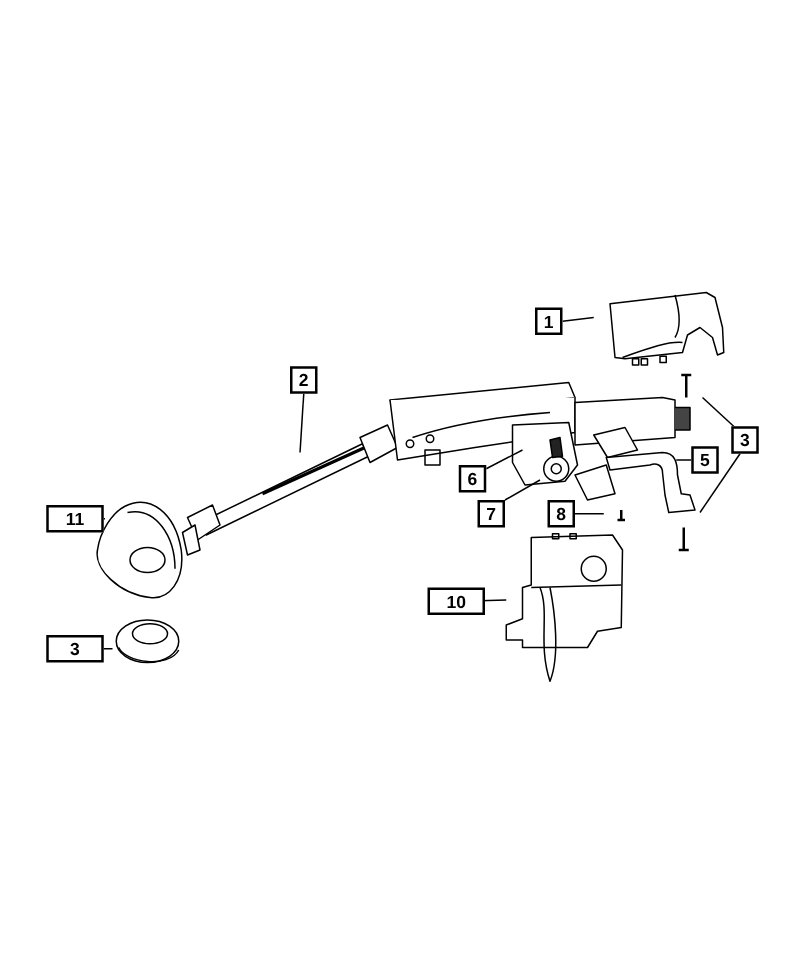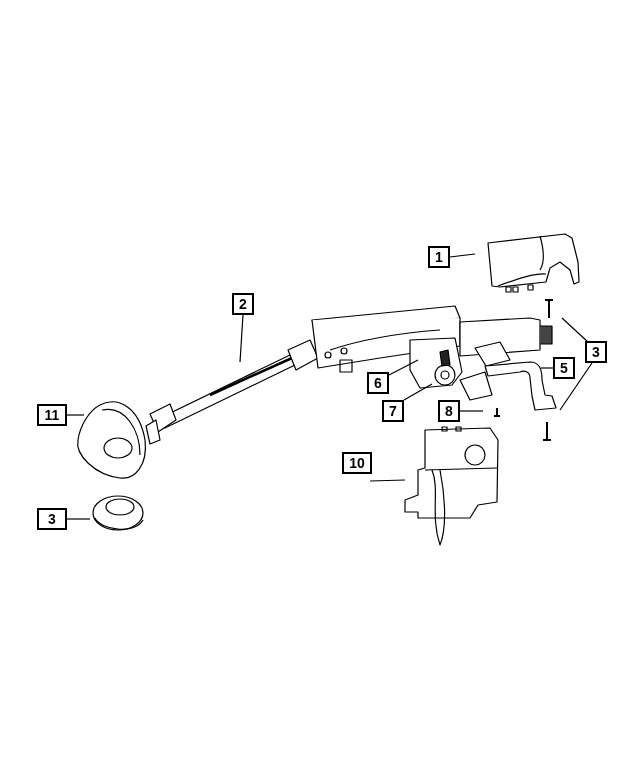--- a/index.html
+++ b/index.html
@@ -3,21 +3,21 @@
 <meta charset="utf-8">
 <style>
   html, body { margin: 0; padding: 0; background: #ffffff; }
   body { width: 640px; height: 777px; position: relative; overflow: hidden;
          font-family: "Liberation Sans", sans-serif; }
   .canvas { position: absolute; left: 0; top: 0; width: 640px; height: 777px; }
   .callout { position: absolute; width: 22px; height: 22px; border: 2px solid #000;
              background: #fff; box-sizing: border-box; display: flex; align-items: center;
              justify-content: center; font-weight: bold; font-size: 14px; color: #000;
              font-family: "Liberation Sans", sans-serif; }
-  .callout.wide { width: 30px; }
+  .callout.wide { width: 46px; }
   svg { position: absolute; left: 0; top: 0; }
 </style>
 </head>
 <body>
 
 <div class="canvas">
   <svg width="640" height="777" viewBox="0 0 640 777">
     <g fill="none" stroke="#000" stroke-width="1.2" stroke-linejoin="round">
 
       <g>
@@ -107,16 +107,16 @@
     </g>
   </svg>
 
   <div class="callout" style="left:428px;top:246px;">1</div>
   <div class="callout" style="left:232px;top:293px;">2</div>
   <div class="callout" style="left:585px;top:341px;">3</div>
   <div class="callout" style="left:553px;top:357px;">5</div>
   <div class="callout" style="left:367px;top:372px;">6</div>
   <div class="callout" style="left:382px;top:400px;">7</div>
   <div class="callout" style="left:438px;top:400px;">8</div>
-  <div class="callout wide" style="left:342px;top:452px;">10</div>
+  <div class="callout wide" style="left:342px;top:470px;">10</div>
   <div class="callout wide" style="left:37px;top:404px;">11</div>
   <div class="callout wide" style="left:37px;top:508px;">3</div>
 </div>
 
 </body></html>

